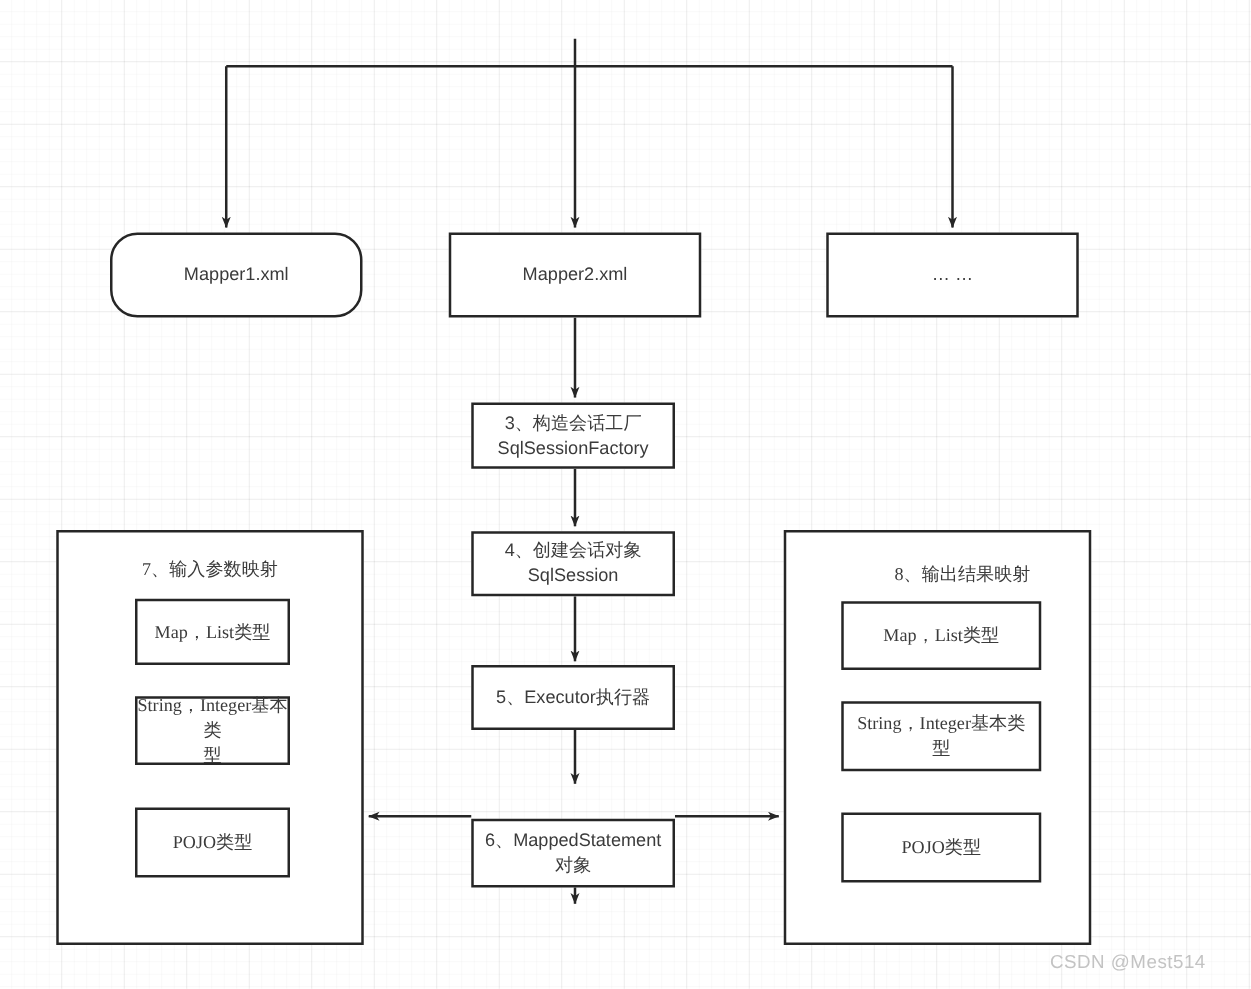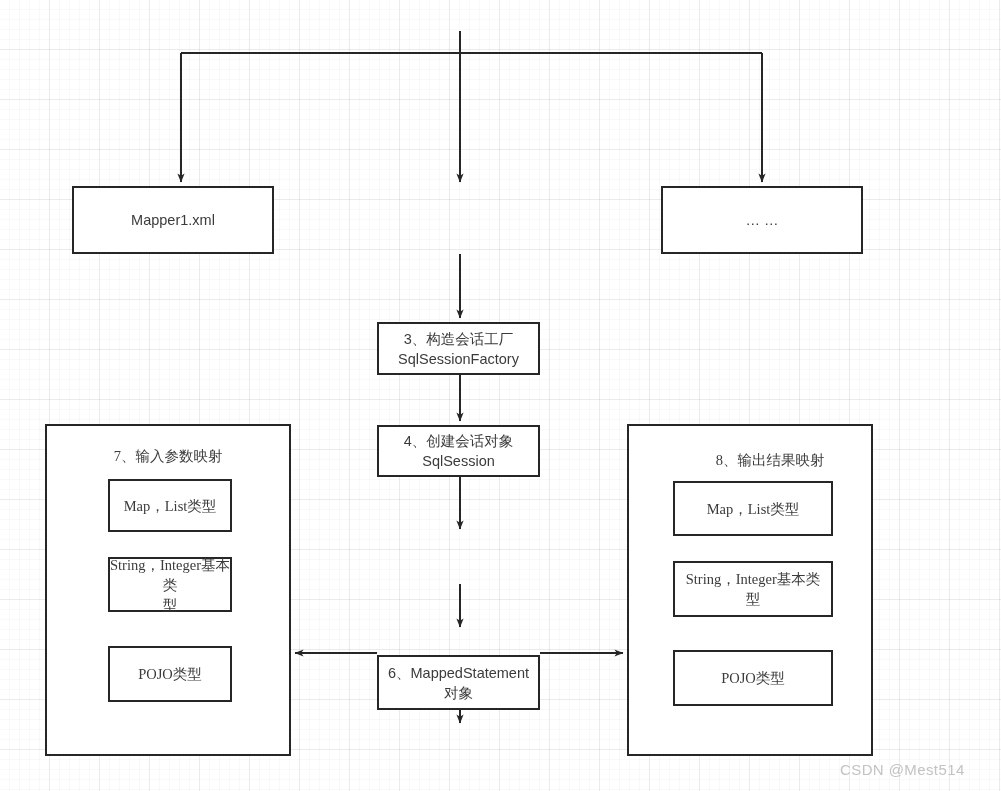--- a/index.html
+++ b/index.html
@@ -94,31 +94,33 @@
     <path d="M460,477 L460,529" stroke="#262626" stroke-width="2" fill="none" marker-end="url(#ah)"></path>
     <path d="M460,584 L460,627" stroke="#262626" stroke-width="2" fill="none" marker-end="url(#ah)"></path>
     <path d="M460,682 L460,723" stroke="#262626" stroke-width="2" fill="none" marker-end="url(#ah)"></path>
 
     <path d="M377,653 L295,653" stroke="#262626" stroke-width="2" fill="none" marker-end="url(#ah)"></path>
     <path d="M540,653 L623,653" stroke="#262626" stroke-width="2" fill="none" marker-end="url(#ah)"></path>
   </svg>
 
 
 
-  <div class="node" style="left:72px;top:186px;width:202px;height:68px;">Mapper1.xml</div>
+  <div class="node" style="left:88px;top:186px;width:202px;height:68px;border-radius:22px;">Mapper1.xml</div>
 
+  <div class="node" style="left:359px;top:186px;width:202px;height:68px;">Mapper2.xml</div>
 
   <div class="node" style="left:661px;top:186px;width:202px;height:68px;">… …</div>
 
   <div class="node" style="left:377px;top:322px;width:163px;height:53px;">3、构造会话工厂
 SqlSessionFactory</div>
 
   <div class="node" style="left:377px;top:425px;width:163px;height:52px;">4、创建会话对象
 SqlSession</div>
 
+  <div class="node" style="left:377px;top:532px;width:163px;height:52px;">5、Executor执行器</div>
 
   <div class="node" style="left:377px;top:627px;width:163px;height:55px;margin-top:28px;">6、MappedStatement
 对象</div>
 
 
   <div class="panel" style="left:45px;top:424px;width:246px;height:332px;">
     <div class="panel-title" style="top:20px;">7、输入参数映射</div>
     <div class="node" style="left:61px;top:53px;width:124px;height:53px;">Map，List类型</div>
     <div class="node" style="left:61px;top:131px;width:124px;height:55px;">String，Integer基本类
 型</div>

